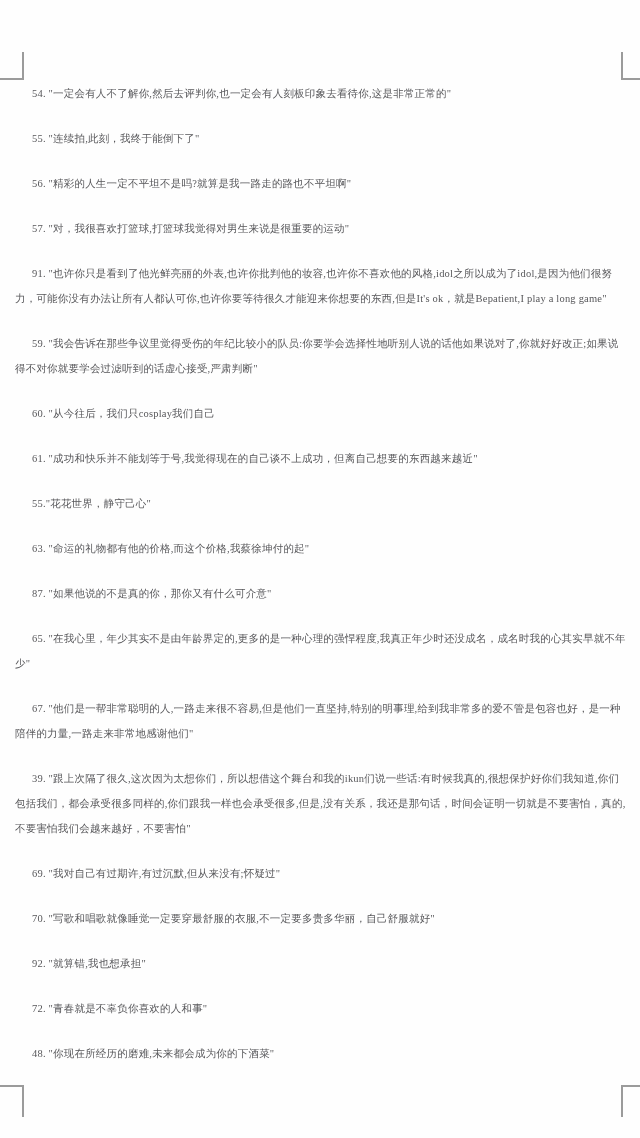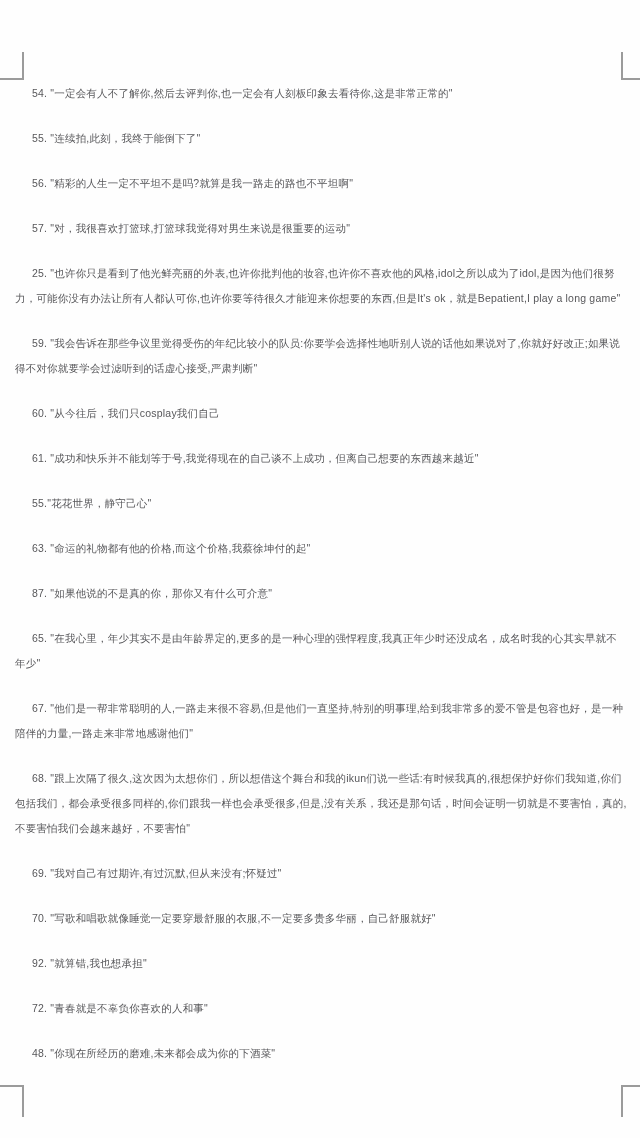--- a/index.html
+++ b/index.html
@@ -11,20 +11,21 @@
     height: 1138px;
     background: #ffffff;
     position: relative;
     overflow: hidden;
     font-family: "Liberation Sans", "DejaVu Sans", sans-serif;
   }
   .page {
     position: absolute;
     inset: 0;
     background: #fefefe;
+    font-family: Liberation Serif, serif;
   }
   
   .corner {
     position: absolute;
   }
   .corner-tl {
     left: 0; top: 52px; width: 22px; height: 26px;
     border-right: 2px solid #9b9b9b;
     border-bottom: 2px solid #9b9b9b;
   }
@@ -67,30 +68,30 @@
   <div class="corner corner-tl"></div>
   <div class="corner corner-tr"></div>
   <div class="corner corner-bl"></div>
   <div class="corner corner-br"></div>
 
   <div class="content">
     <p class="quote"><span>54. </span><span>"一定会有人不了解你,然后去评判你,也一定会有人刻板印象去看待你,这是非常正常的"</span></p>
     <p class="quote"><span>55. </span><span>"连续拍,此刻，我终于能倒下了"</span></p>
     <p class="quote"><span>56. </span><span>"精彩的人生一定不平坦不是吗?就算是我一路走的路也不平坦啊"</span></p>
     <p class="quote"><span>57. </span><span>"对，我很喜欢打篮球,打篮球我觉得对男生来说是很重要的运动"</span></p>
-    <p class="quote"><span>25. </span><span>"也许你只是看到了他光鲜亮丽的外表,也许你批判他的妆容,也许你不喜欢他的风格,idol之所以成为了idol,是因为他们很努力，可能你没有办法让所有人都认可你,也许你要等待很久才能迎来你想要的东西,但是It's ok，就是Bepatient,I play a long game"</span></p>
+    <p class="quote"><span>91. </span><span>"也许你只是看到了他光鲜亮丽的外表,也许你批判他的妆容,也许你不喜欢他的风格,idol之所以成为了idol,是因为他们很努力，可能你没有办法让所有人都认可你,也许你要等待很久才能迎来你想要的东西,但是It's ok，就是Bepatient,I play a long game"</span></p>
     <p class="quote"><span>59. </span><span>"我会告诉在那些争议里觉得受伤的年纪比较小的队员:你要学会选择性地听别人说的话他如果说对了,你就好好改正;如果说得不对你就要学会过滤听到的话虚心接受,严肃判断"</span></p>
     <p class="quote"><span>60. </span><span>"从今往后，我们只cosplay我们自己</span></p>
     <p class="quote"><span>61. </span><span>"成功和快乐并不能划等于号,我觉得现在的自己谈不上成功，但离自己想要的东西越来越近"</span></p>
     <p class="quote"><span>55.</span><span>"花花世界，静守己心"</span></p>
     <p class="quote"><span>63. </span><span>"命运的礼物都有他的价格,而这个价格,我蔡徐坤付的起"</span></p>
     <p class="quote"><span>87. </span><span>"如果他说的不是真的你，那你又有什么可介意"</span></p>
     <p class="quote"><span>65. </span><span>"在我心里，年少其实不是由年龄界定的,更多的是一种心理的强悍程度,我真正年少时还没成名，成名时我的心其实早就不年少"</span></p>
     <p class="quote"><span>67. </span><span>"他们是一帮非常聪明的人,一路走来很不容易,但是他们一直坚持,特别的明事理,给到我非常多的爱不管是包容也好，是一种陪伴的力量,一路走来非常地感谢他们"</span></p>
-    <p class="quote"><span>68. </span><span>"跟上次隔了很久,这次因为太想你们，所以想借这个舞台和我的ikun们说一些话:有时候我真的,很想保护好你们我知道,你们包括我们，都会承受很多同样的,你们跟我一样也会承受很多,但是,没有关系，我还是那句话，时间会证明一切就是不要害怕，真的,不要害怕我们会越来越好，不要害怕"</span></p>
+    <p class="quote"><span>39. </span><span>"跟上次隔了很久,这次因为太想你们，所以想借这个舞台和我的ikun们说一些话:有时候我真的,很想保护好你们我知道,你们包括我们，都会承受很多同样的,你们跟我一样也会承受很多,但是,没有关系，我还是那句话，时间会证明一切就是不要害怕，真的,不要害怕我们会越来越好，不要害怕"</span></p>
     <p class="quote"><span>69. </span><span>"我对自己有过期许,有过沉默,但从来没有;怀疑过"</span></p>
     <p class="quote"><span>70. </span><span>"写歌和唱歌就像睡觉一定要穿最舒服的衣服,不一定要多贵多华丽，自己舒服就好"</span></p>
     <p class="quote"><span>92. </span><span>"就算错,我也想承担"</span></p>
     <p class="quote"><span>72. </span><span>"青春就是不辜负你喜欢的人和事"</span></p>
     <p class="quote"><span>48. </span><span>"你现在所经历的磨难,未来都会成为你的下酒菜"</span></p>
   </div>
 
 </div>
 
 </body></html>

